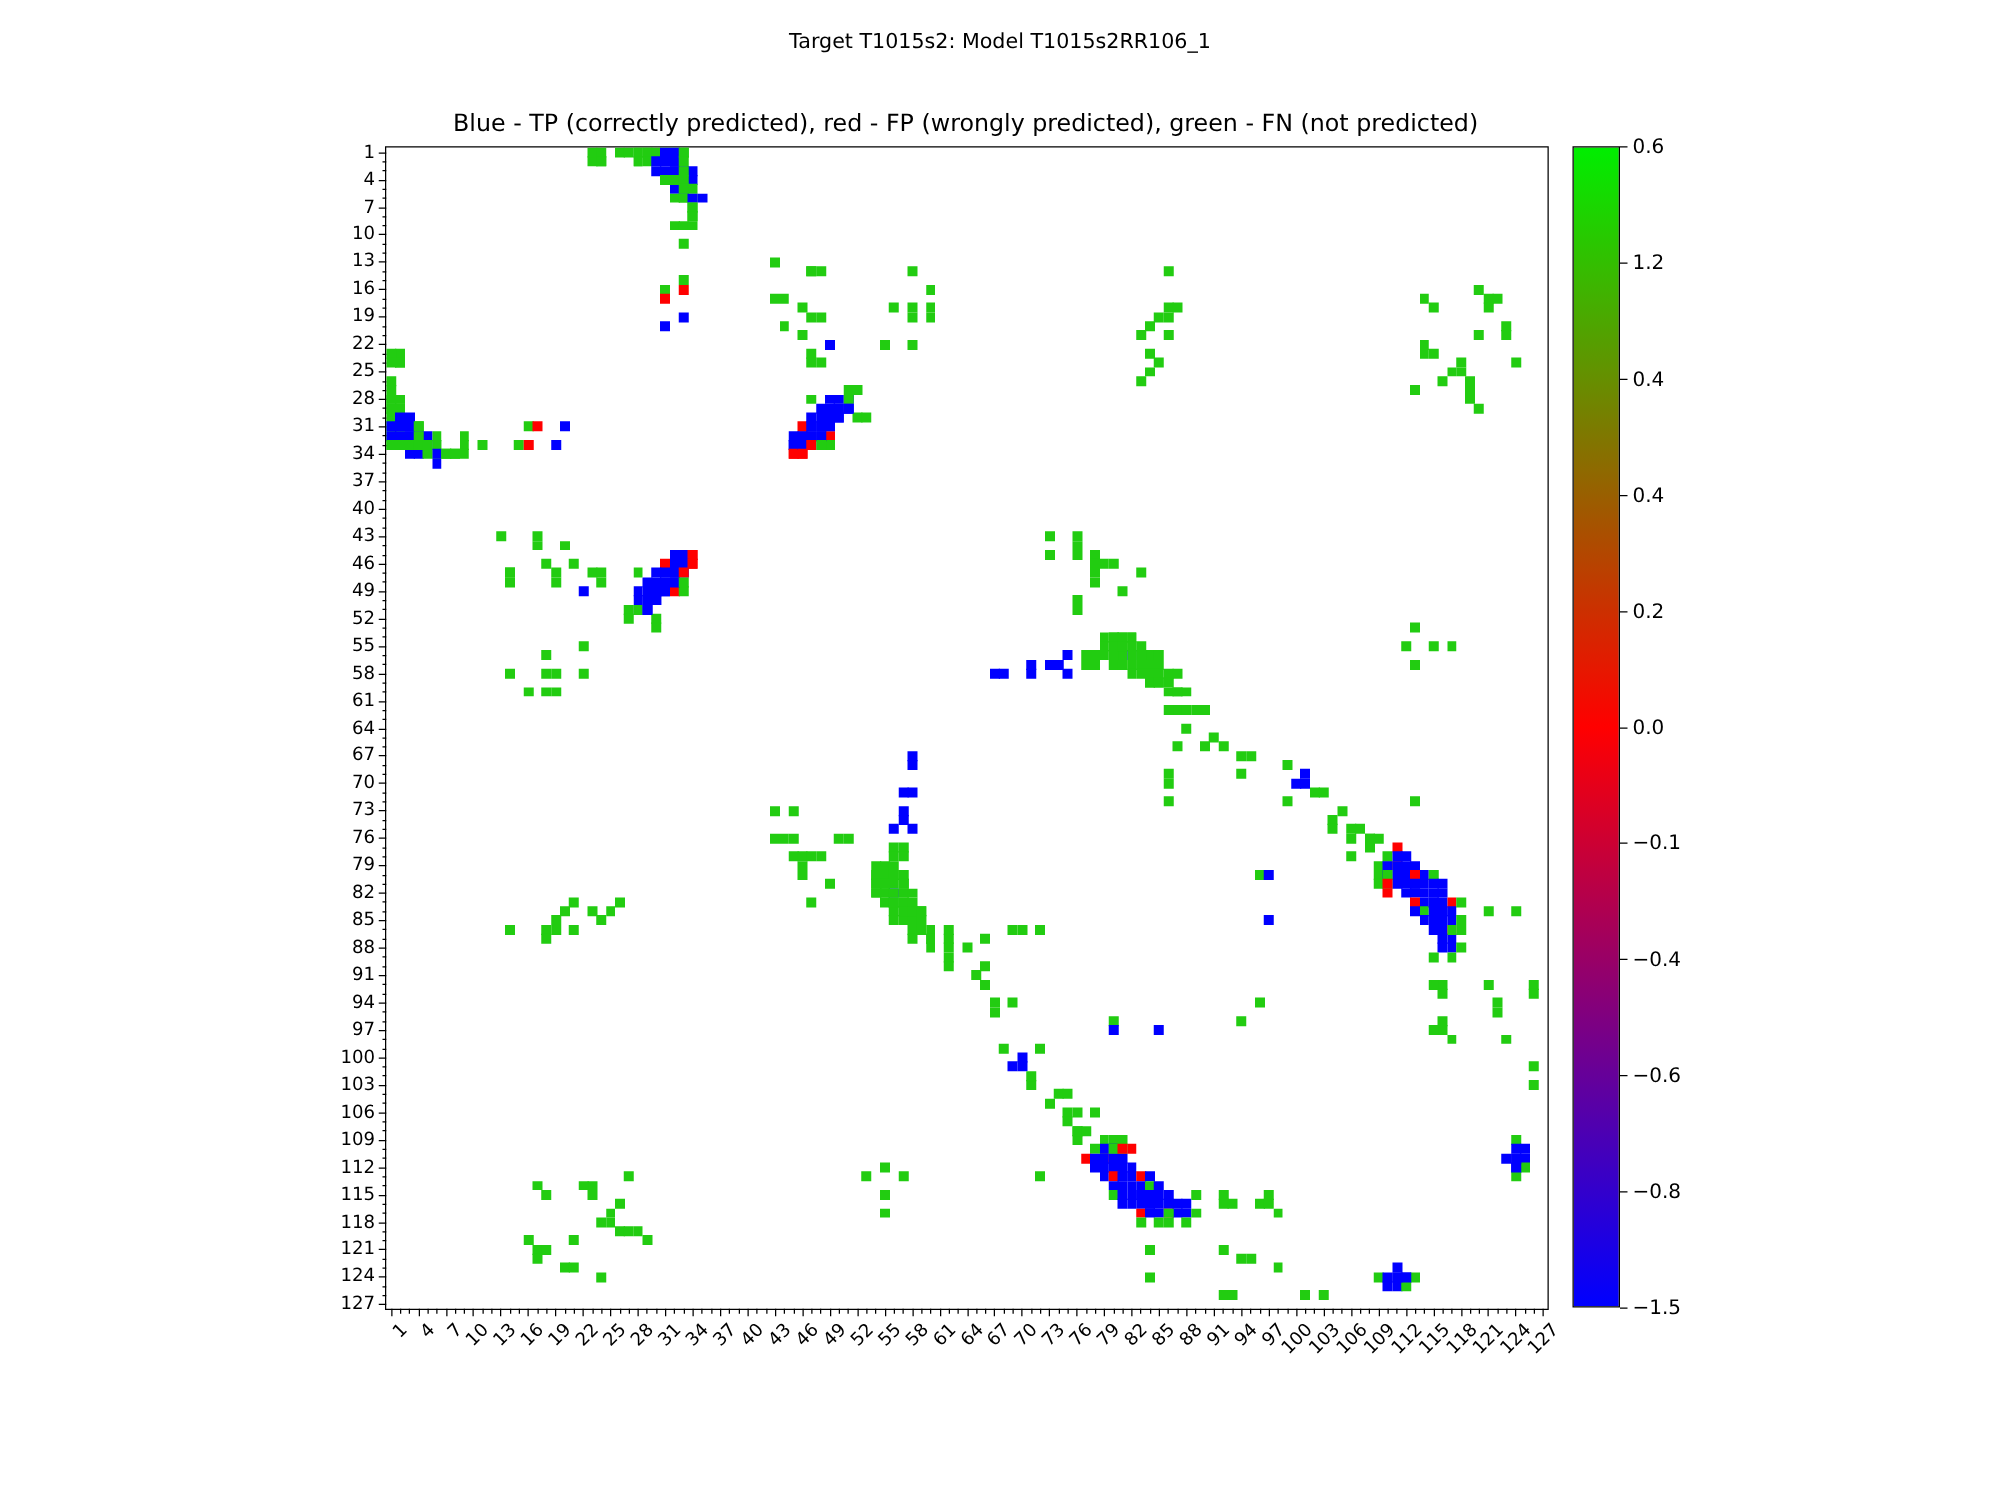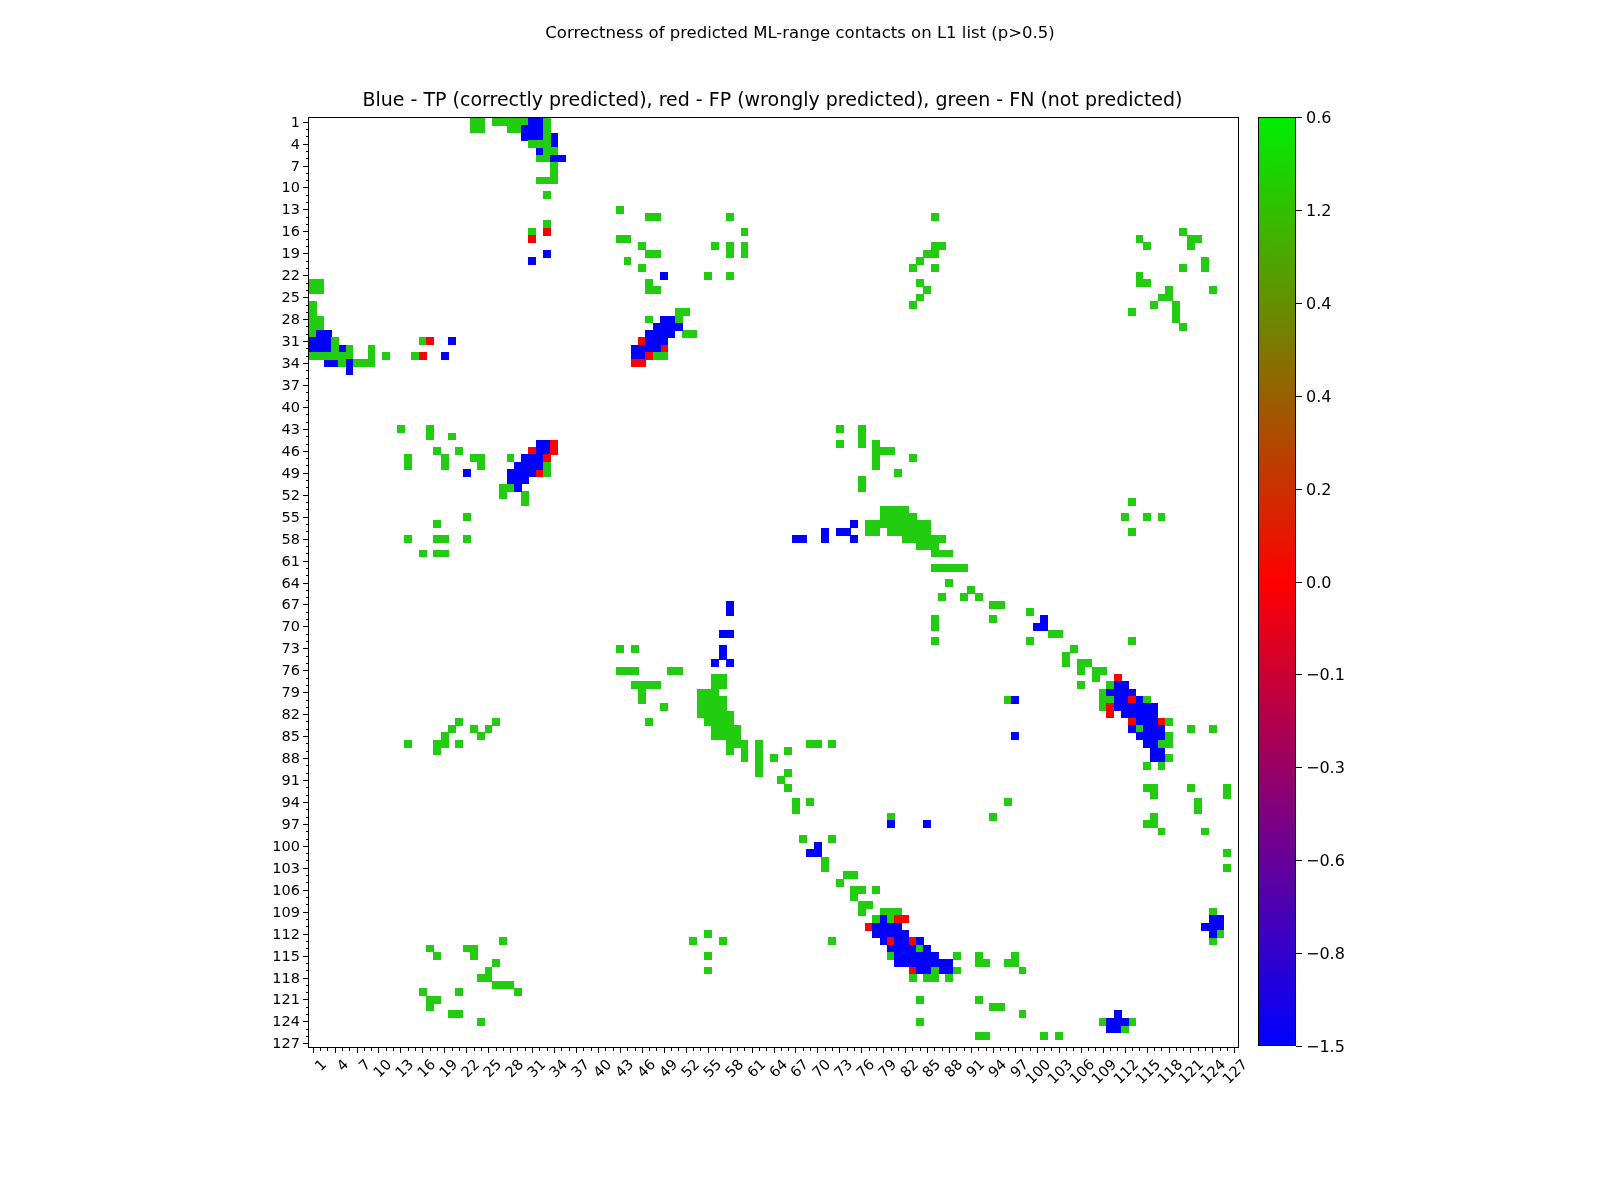--- a/index.html
+++ b/index.html
@@ -122,21 +122,21 @@
     margin-left: 10px;
     transform: translateY(-50%);
     font-size: 16px;
     white-space: nowrap;
   }
 </style>
 </head>
 <body>
 
 <div id="title-block">
-  <div class="suptitle-line">Correctness of predicted ML-range contacts on L1 list (p&gt;0.5)</div>
+  <div class="suptitle-line">Target T1015s2: Model T1015s2RR106_1</div>
 </div>
 
 <div id="axes-title">Blue - TP (correctly predicted), red - FP (wrongly predicted), green - FN (not predicted)</div>
 
 <div id="plot-frame">
   <div id="matrix-layer">
       <div class="cell" style="left: 197.504px; top: 0px; width: 7.91496px; height: 7.91496px; background: rgb(34, 204, 17);"></div>
       <div class="cell" style="left: 0px; top: 197.504px; width: 7.91496px; height: 7.91496px; background: rgb(34, 204, 17);"></div>
       <div class="cell" style="left: 204.819px; top: 0px; width: 7.91496px; height: 7.91496px; background: rgb(34, 204, 17);"></div>
       <div class="cell" style="left: 0px; top: 204.819px; width: 7.91496px; height: 7.91496px; background: rgb(34, 204, 17);"></div>
@@ -1262,21 +1262,21 @@
       <div class="cb-label" style="top: 185.8px;">0.4</div>
       <div class="cb-tick" style="top: 278.7px;"></div>
       <div class="cb-label" style="top: 278.7px;">0.4</div>
       <div class="cb-tick" style="top: 371.6px;"></div>
       <div class="cb-label" style="top: 371.6px;">0.2</div>
       <div class="cb-tick" style="top: 464.5px;"></div>
       <div class="cb-label" style="top: 464.5px;">0.0</div>
       <div class="cb-tick" style="top: 557.4px;"></div>
       <div class="cb-label" style="top: 557.4px;">−0.1</div>
       <div class="cb-tick" style="top: 650.3px;"></div>
-      <div class="cb-label" style="top: 650.3px;">−0.3</div>
+      <div class="cb-label" style="top: 650.3px;">−0.4</div>
       <div class="cb-tick" style="top: 743.2px;"></div>
       <div class="cb-label" style="top: 743.2px;">−0.6</div>
       <div class="cb-tick" style="top: 836.1px;"></div>
       <div class="cb-label" style="top: 836.1px;">−0.8</div>
       <div class="cb-tick" style="top: 929px;"></div>
       <div class="cb-label" style="top: 929px;">−1.5</div>
     </div>
 </div>
 
 </body></html>

